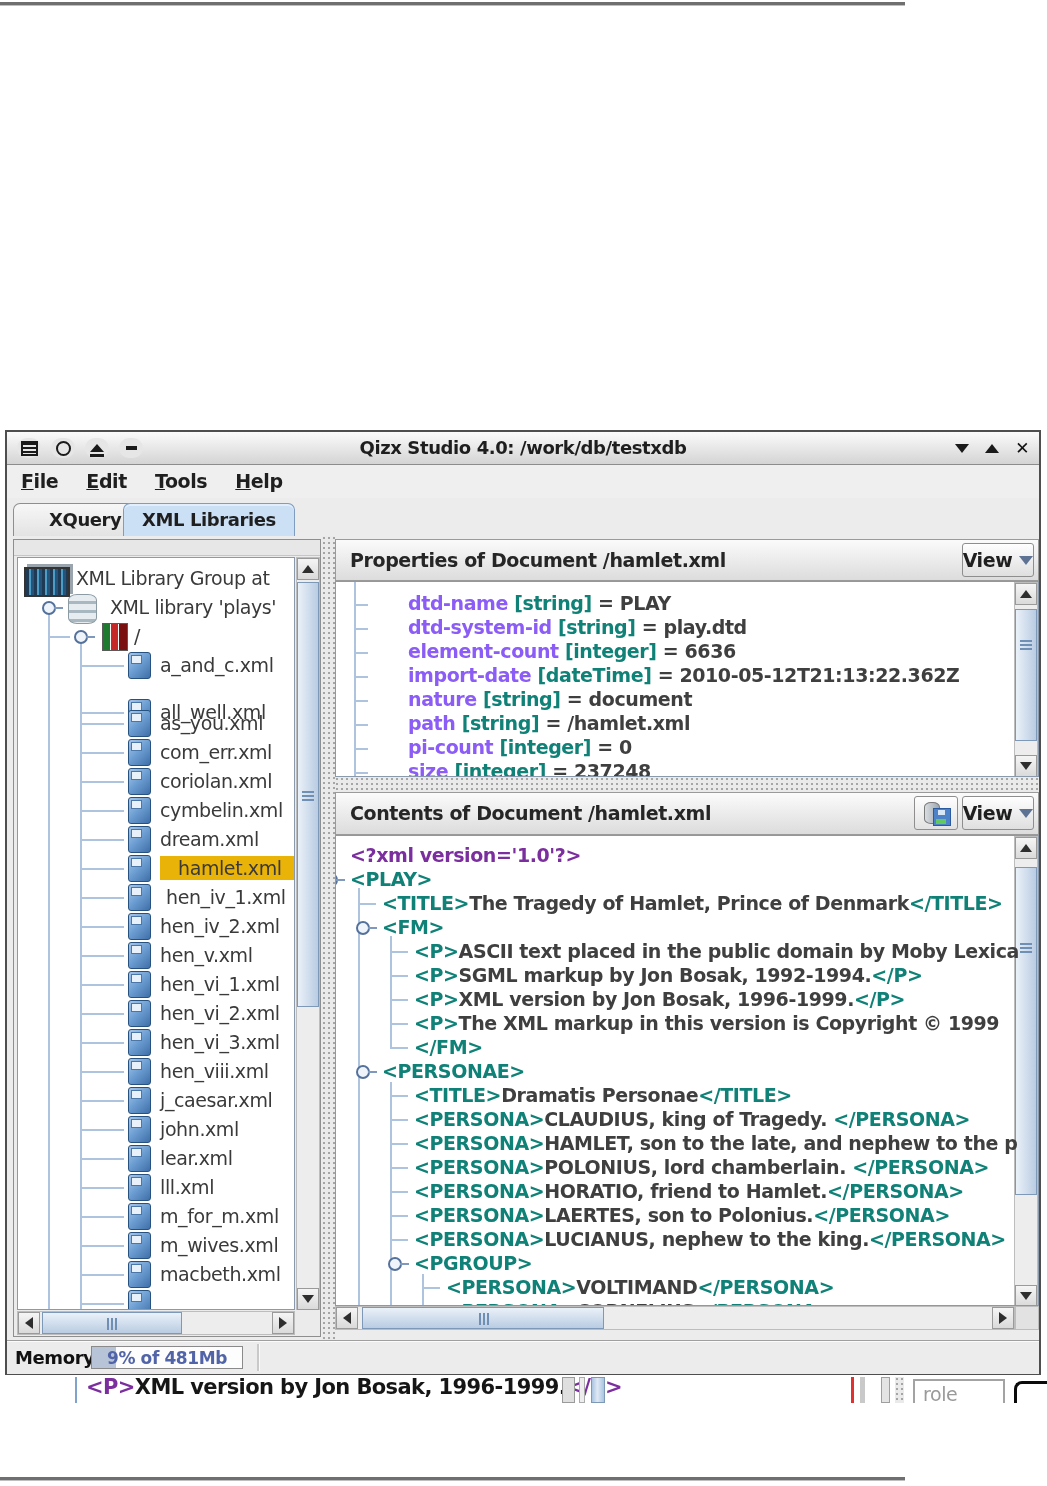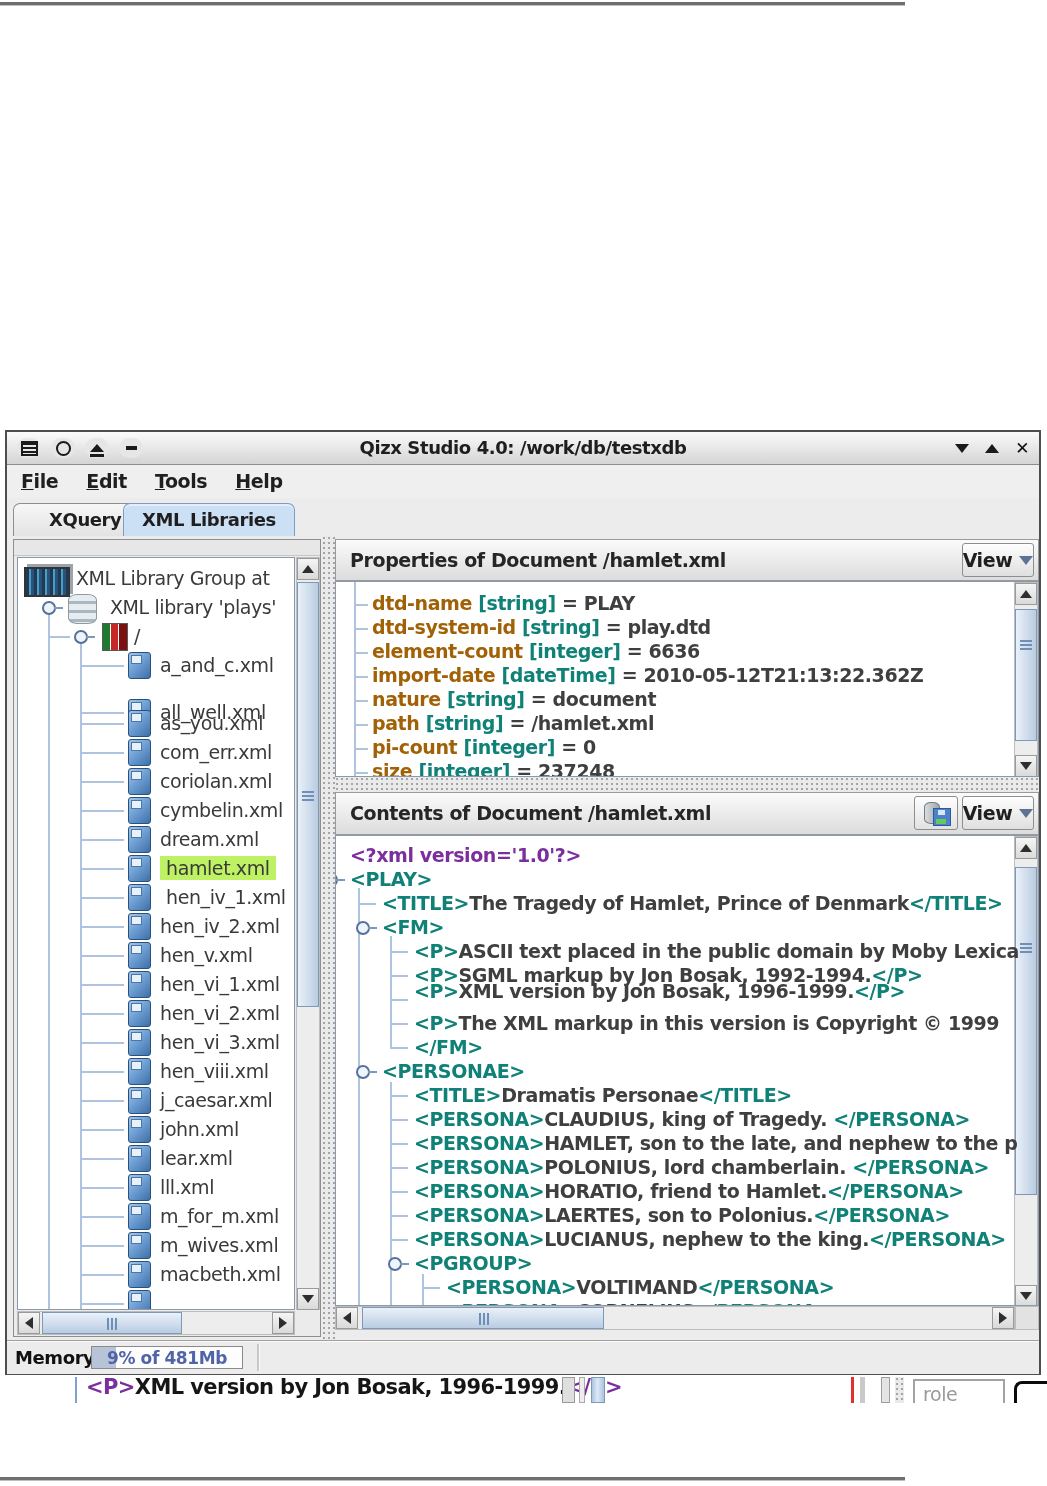--- a/index.html
+++ b/index.html
@@ -80,42 +80,42 @@
           background:repeating-linear-gradient(90deg,#6F8FB5 0 2px,transparent 2px 4px);}
 
   
   .dotted{position:absolute;background-color:#EAEAEA;
           background-image:radial-gradient(circle at 2px 2px,#A5A5A5 1px,transparent 1.4px);
           background-size:5px 5px;}
 
   
   .tree-row{position:absolute;height:29px;width:100%;}
   .tree-label{position:absolute;top:3px;font-size:19px;font-weight:500;color:#3A3A3A;white-space:nowrap;}
-  .tree-label.selected{background:#bef264;padding:1px 6px;margin-top:-1px;}
+  .tree-label.selected{background:#eab308;padding:1px 18px;margin-top:-1px;}
   .knob{position:absolute;width:10px;height:10px;border:2px solid #54719C;border-radius:50%;background:#EFF4FB;}
   .knob::after{content:'';position:absolute;left:10px;top:4px;width:9px;height:2px;background:#7E99BD;}
   .guide{position:absolute;width:2px;background:#AEC4DE;}
   .stub{position:absolute;height:2px;background:#AEC4DE;}
 
   .icon-server{position:absolute;width:42px;height:26px;background:
       repeating-linear-gradient(90deg,#1F3A55 0 3px,#4B9CC6 3px 5px,#27527A 5px 8px);
       border:2px solid #333;box-shadow:3px -3px 0 #9AA4AC;}
   .icon-database{position:absolute;width:27px;height:28px;border:1px solid #8C9AA3;border-radius:9px/6px;
       background:repeating-linear-gradient(#E6ECEF 0 6px,#A9B8C0 6px 9px);}
   .icon-books{position:absolute;width:24px;height:26px;background:
       linear-gradient(90deg,#1E7A2E 0 7px,#fff 7px 8px,#C62828 8px 15px,#fff 15px 16px,#7A1010 16px 24px);
       border:1px solid #5A5A5A;}
   .icon-doc{position:absolute;width:21px;height:25px;border:1px solid #27517F;border-radius:3px;
       background:linear-gradient(135deg,#A8C6E8 0%,#6FA0D4 45%,#3F6FA8 100%);}
   .icon-doc::after{content:'';position:absolute;left:2px;top:2px;width:9px;height:7px;background:#E8F0FA;border:1px solid #4A76A8;}
 
   
   .prow{position:absolute;left:0;width:100%;height:24px;white-space:nowrap;}
   .prow .txt{position:absolute;left:36px;top:0;font-size:19px;font-weight:bold;}
-  .pname{color:#a16207;}
+  .pname{color:#8b5cf6;margin-left:36px;}
   .ptype{color:#0F8177;}
   .pval{color:#3F3F3F;}
 
   
   .cline{position:absolute;height:24px;white-space:nowrap;font-size:19px;font-weight:bold;}
   .seg-tag{color:#0F8177;}
   .seg-text{color:#3F3F3F;}
   .seg-pi{color:#7B2F9E;}
 
   
@@ -432,21 +432,21 @@
         <div class="cline" style="left: 14px; top: 32px;"><span class="seg-tag">&lt;PLAY&gt;</span></div>
         <div class="stub" style="left: 22px; top: 67px; width: 18px;"></div>
         <div class="cline" style="left: 46px; top: 56px;"><span class="seg-tag">&lt;TITLE&gt;</span><span class="seg-text">The Tragedy of Hamlet, Prince of Denmark</span><span class="seg-tag">&lt;/TITLE&gt;</span></div>
         <div class="knob" style="left: 20px; top: 85px;"></div>
         <div class="cline" style="left: 46px; top: 80px;"><span class="seg-tag">&lt;FM&gt;</span></div>
         <div class="stub" style="left: 54px; top: 115px; width: 18px;"></div>
         <div class="cline" style="left: 78px; top: 104px;"><span class="seg-tag">&lt;P&gt;</span><span class="seg-text">ASCII text placed in the public domain by Moby Lexica</span></div>
         <div class="stub" style="left: 54px; top: 139px; width: 18px;"></div>
         <div class="cline" style="left: 78px; top: 128px;"><span class="seg-tag">&lt;P&gt;</span><span class="seg-text">SGML markup by Jon Bosak, 1992-1994.</span><span class="seg-tag">&lt;/P&gt;</span></div>
         <div class="stub" style="left: 54px; top: 163px; width: 18px;"></div>
-        <div class="cline" style="left: 78px; top: 144px;"><span class="seg-tag">&lt;P&gt;</span><span class="seg-text">XML version by Jon Bosak, 1996-1999.</span><span class="seg-tag">&lt;/P&gt;</span></div>
+        <div class="cline" style="left: 78px; top: 152px;"><span class="seg-tag">&lt;P&gt;</span><span class="seg-text">XML version by Jon Bosak, 1996-1999.</span><span class="seg-tag">&lt;/P&gt;</span></div>
         <div class="stub" style="left: 54px; top: 187px; width: 18px;"></div>
         <div class="cline" style="left: 78px; top: 176px;"><span class="seg-tag">&lt;P&gt;</span><span class="seg-text">The XML markup in this version is Copyright © 1999 </span></div>
         <div class="stub" style="left: 54px; top: 211px; width: 18px;"></div>
         <div class="cline" style="left: 78px; top: 200px;"><span class="seg-tag">&lt;/FM&gt;</span></div>
         <div class="knob" style="left: 20px; top: 229px;"></div>
         <div class="cline" style="left: 46px; top: 224px;"><span class="seg-tag">&lt;PERSONAE&gt;</span></div>
         <div class="stub" style="left: 54px; top: 259px; width: 18px;"></div>
         <div class="cline" style="left: 78px; top: 248px;"><span class="seg-tag">&lt;TITLE&gt;</span><span class="seg-text">Dramatis Personae</span><span class="seg-tag">&lt;/TITLE&gt;</span></div>
         <div class="stub" style="left: 54px; top: 283px; width: 18px;"></div>
         <div class="cline" style="left: 78px; top: 272px;"><span class="seg-tag">&lt;PERSONA&gt;</span><span class="seg-text">CLAUDIUS, king of Tragedy. </span><span class="seg-tag">&lt;/PERSONA&gt;</span></div>

